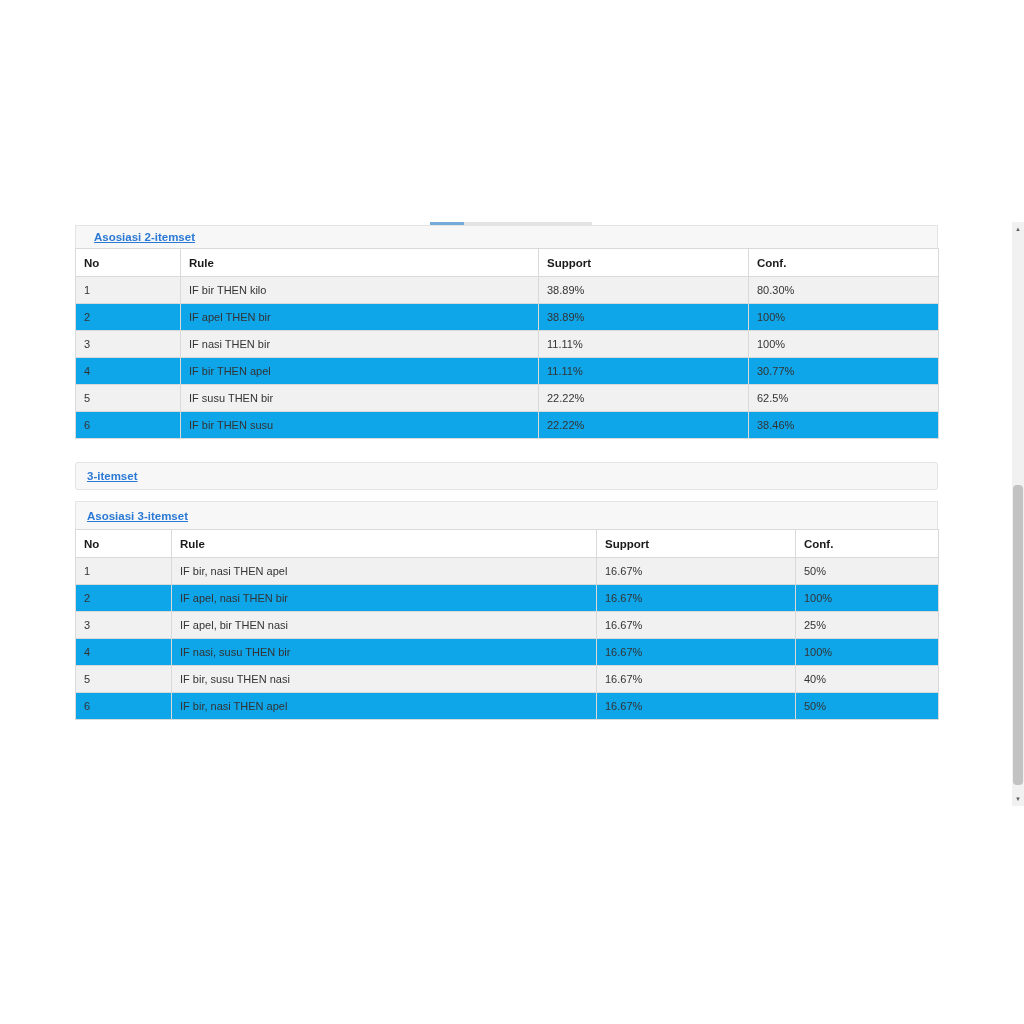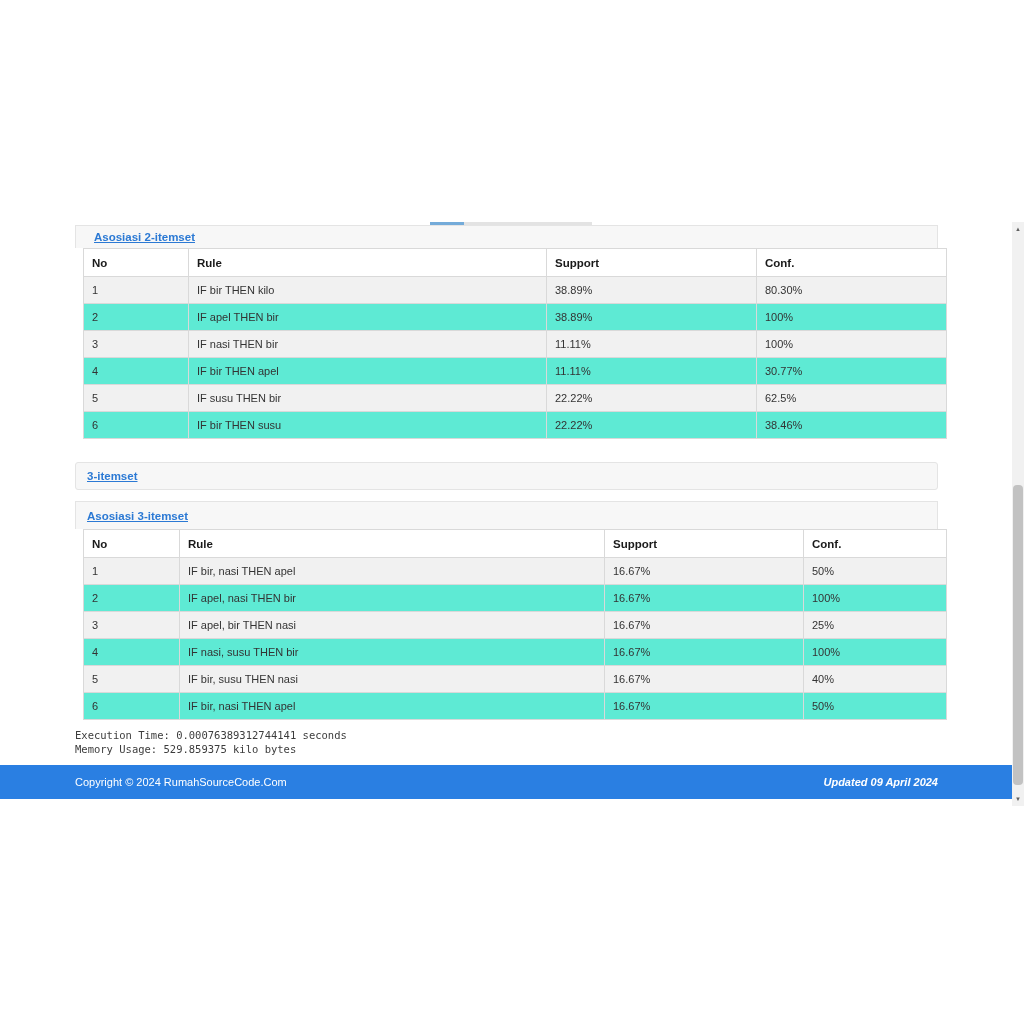--- a/index.html
+++ b/index.html
@@ -19,21 +19,21 @@
 
   
   .panel-heading { background:#f7f7f7; border:1px solid #e4e4e4; display:flex; align-items:center; padding:0 11px; }
   .ph-first { height:23px; border-bottom:none;padding-left:18px; }
   .ph-std   { height:28px; }
   .ph-solo  { height:28px; border-radius:3px; margin-top:23px; }
   .ph-table { border-bottom:none; margin-top:11px;text-align:right; }
   a.head-link { color:#2b79d4; font-size:11.5px; font-weight:bold; text-decoration:underline; cursor:pointer; }
 
   
-  table.rules { width:863px; border-collapse:collapse; table-layout:fixed; background:#5eead4;margin-left:8px; }
+  table.rules { width:863px; border-collapse:collapse; table-layout:fixed; background:#0ea5e9; }
   table.rules th, table.rules td { border:1px solid #d9d9d9; padding:0 8px; text-align:left; overflow:hidden; white-space:nowrap; }
   table.rules th { height:28px; font-size:11.5px; font-weight:bold; color:#1a1a1a; background:#ffffff; }
   table.rules td { height:27px; font-size:11px; color:#333333; }
   table.rules tbody tr:nth-child(odd) td { background:#f1f1f1; }
   .t2 .c1{width:105px}.t2 .c2{width:358px}.t2 .c3{width:210px}.t2 .c4{width:190px}
   .t3 .c1{width:96px}.t3 .c2{width:425px}.t3 .c3{width:199px}.t3 .c4{width:143px}
 
   
   .stats { margin-top:8px; font-family:"DejaVu Sans Mono", monospace; font-size:10.5px; line-height:14px; color:#3c3c3c; }
 
@@ -176,30 +176,22 @@
             </tr>
             <tr>
               <td>6</td>
               <td>IF bir, nasi THEN apel</td>
               <td>16.67%</td>
               <td>50%</td>
             </tr>
           </tbody>
       </table>
 
-      <div class="stats">
-        <div>Execution Time: 0.00076389312744141 seconds</div>
-        <div>Memory Usage: 529.859375 kilo bytes</div>
-      </div>
     </div>
 
-    <div class="footer">
-      <span class="copy">Copyright © 2024 RumahSourceCode.Com</span>
-      <span class="upd">Updated 09 April 2024</span>
-    </div>
 
     <div class="scrollbar">
       <div class="sb-btn sb-up">▲</div>
       <div class="sb-thumb"></div>
       <div class="sb-btn sb-down">▼</div>
     </div>
 
   </div>
 </div>
 

